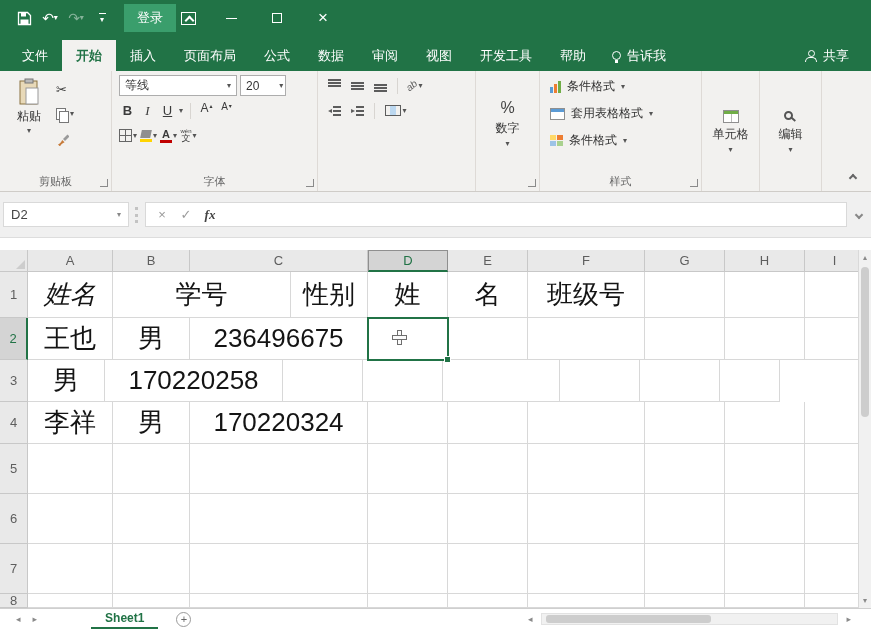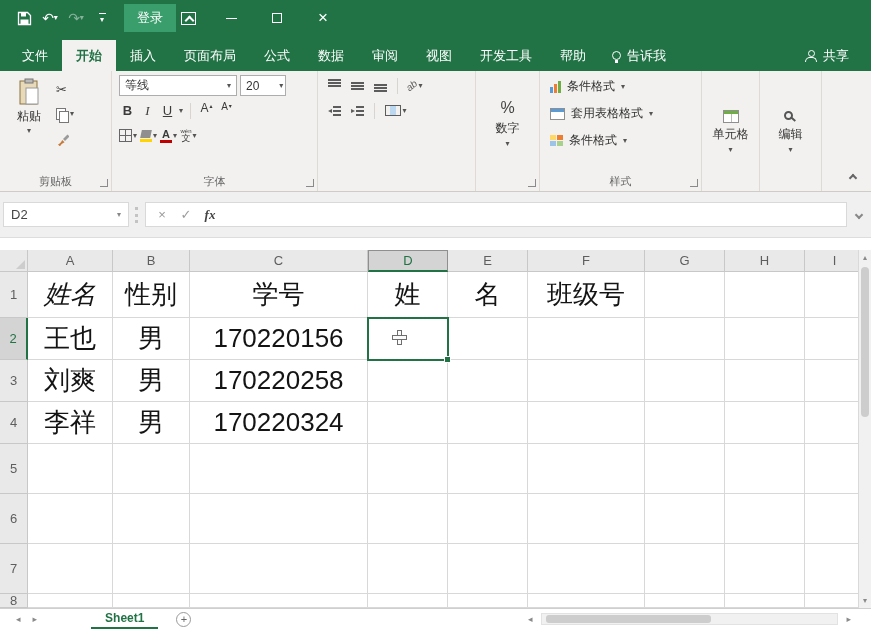--- a/index.html
+++ b/index.html
@@ -469,47 +469,46 @@
         <div class="col-h" style="width: 117px;">F</div>
         <div class="col-h" style="width: 80px;">G</div>
         <div class="col-h" style="width: 80px;">H</div>
         <div class="col-h" style="width: 60px;">I</div>
       </div>
   </div>
   <div id="grid-rows">
       <div class="grow" style="height: 46px;">
         <div class="row-h">1</div>
         <div class="cell" style="width: 85px; font-style: italic;">姓名</div>
+        <div class="cell" style="width: 178px;">学号</div>
         <div class="cell" style="width: 77px;">性别</div>
-        <div class="cell" style="width: 178px;">学号</div>
         <div class="cell" style="width: 80px;">姓</div>
         <div class="cell" style="width: 80px;">名</div>
         <div class="cell" style="width: 117px;">班级号</div>
         <div class="cell" style="width: 80px;"></div>
         <div class="cell" style="width: 80px;"></div>
         <div class="cell" style="width: 60px;"></div>
       </div>
       <div class="grow" style="height: 42px;">
         <div class="row-h sel">2</div>
         <div class="cell" style="width: 85px;">王也</div>
         <div class="cell" style="width: 77px;">男</div>
-        <div class="cell" style="width: 178px;">170220156</div>
+        <div class="cell" style="width: 178px;">236496675</div>
         <div class="cell active" style="width: 80px;">
           <span class="fill-handle"></span>
           <span class="cross"></span>
         </div>
         <div class="cell" style="width: 80px;"></div>
         <div class="cell" style="width: 117px;"></div>
         <div class="cell" style="width: 80px;"></div>
         <div class="cell" style="width: 80px;"></div>
         <div class="cell" style="width: 60px;"></div>
       </div>
       <div class="grow" style="height: 42px;">
         <div class="row-h">3</div>
-        <div class="cell" style="width: 85px;">刘爽</div>
         <div class="cell" style="width: 77px;">男</div>
         <div class="cell" style="width: 178px;">170220258</div>
         <div class="cell" style="width: 80px;"></div>
         <div class="cell" style="width: 80px;"></div>
         <div class="cell" style="width: 117px;"></div>
         <div class="cell" style="width: 80px;"></div>
         <div class="cell" style="width: 80px;"></div>
         <div class="cell" style="width: 60px;"></div>
       </div>
       <div class="grow" style="height: 42px;">

